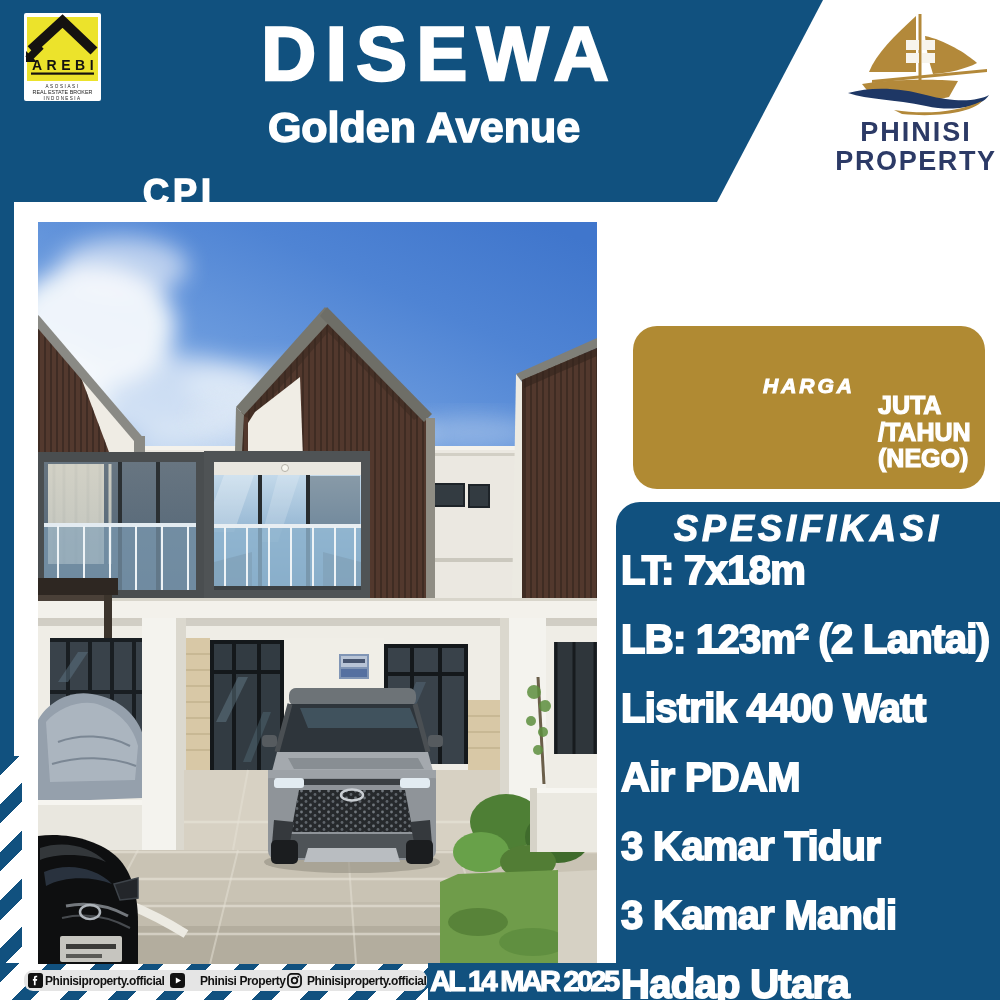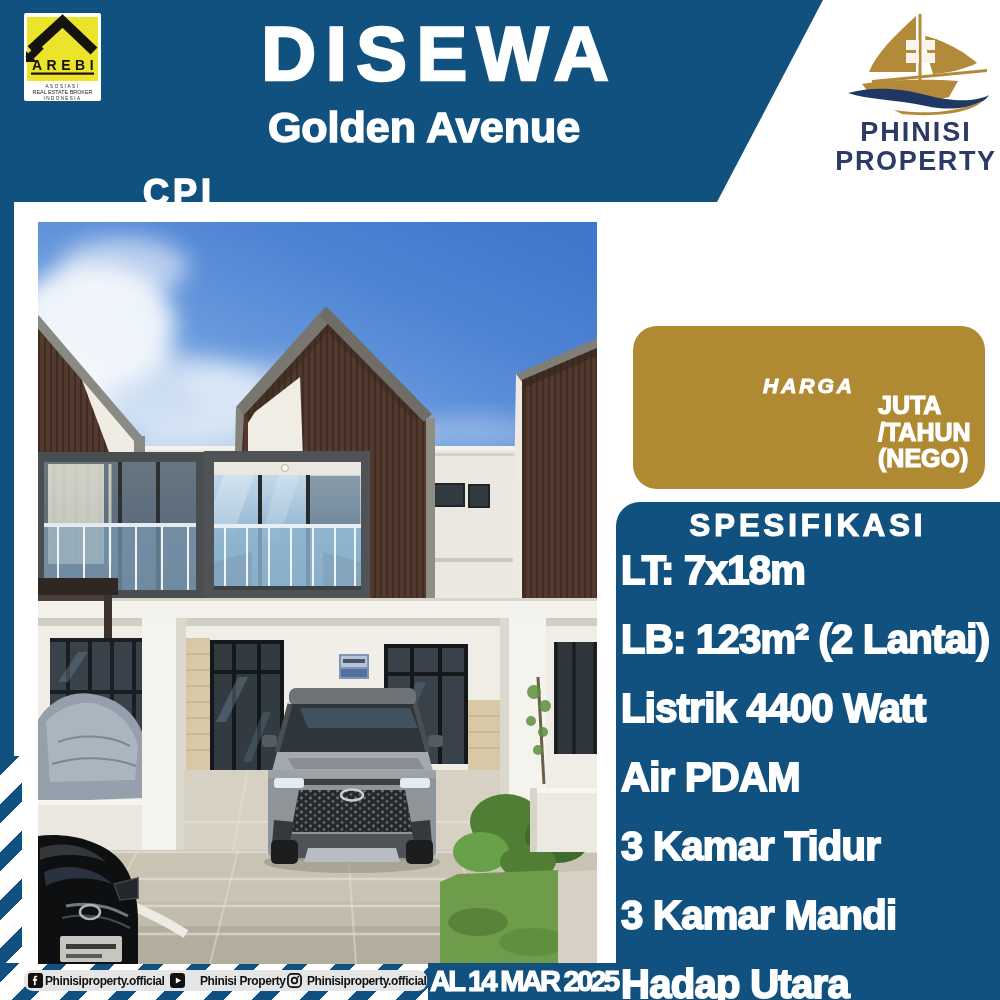--- a/index.html
+++ b/index.html
@@ -347,21 +347,21 @@
 
     <div class="abs" style="right:17px;top:66px;width:90px;text-align:left;color:#ffffff;font-weight:bold;font-size:25px;line-height:26.5px;margin-left:20px;-webkit-text-stroke:1.2px #ffffff;">JUTA<br>/TAHUN<br>(NEGO)</div>
   </div>
 
   <div class="abs" style="left:428px;top:963px;width:572px;height:37px;background:#11517f;"></div>
 
   <div class="abs" style="left:430px;top:965px;color:#ffffff;font-weight:bold;font-size:29px;letter-spacing:-2.7px;z-index:6;-webkit-text-stroke:1.2px #ffffff;">AL 14 MAR 2025</div>
 
   <div class="abs" style="left:616px;top:502px;width:384px;height:498px;background:#11517f;border-radius:24px 0 0 0;">
 
-    <div class="abs" style="left:0;top:6px;width:384px;text-align:center;color:#ffffff;font-weight:bold;font-size:31px;letter-spacing:4px;-webkit-text-stroke:1.2px #ffffff;">SPESIFIKASI</div>
+    <div class="abs" style="left:0;top:6px;width:384px;text-align:center;color:#ffffff;font-weight:bold;font-style:italic;font-size:36px;letter-spacing:4px;-webkit-text-stroke:1.2px #ffffff;">SPESIFIKASI</div>
 
     <div class="abs" style="left:5px;top:34px;color:#ffffff;font-weight:bold;font-size:40px;line-height:69px;letter-spacing:-0.7px;-webkit-text-stroke:1.8px #ffffff;white-space:nowrap;">
       LT: 7x18m<br>
       LB: 123m² (2 Lantai)<br>
       Listrik 4400 Watt<br>
       Air PDAM<br>
       3 Kamar Tidur<br>
       3 Kamar Mandi<br>
       Hadap Utara
     </div>

